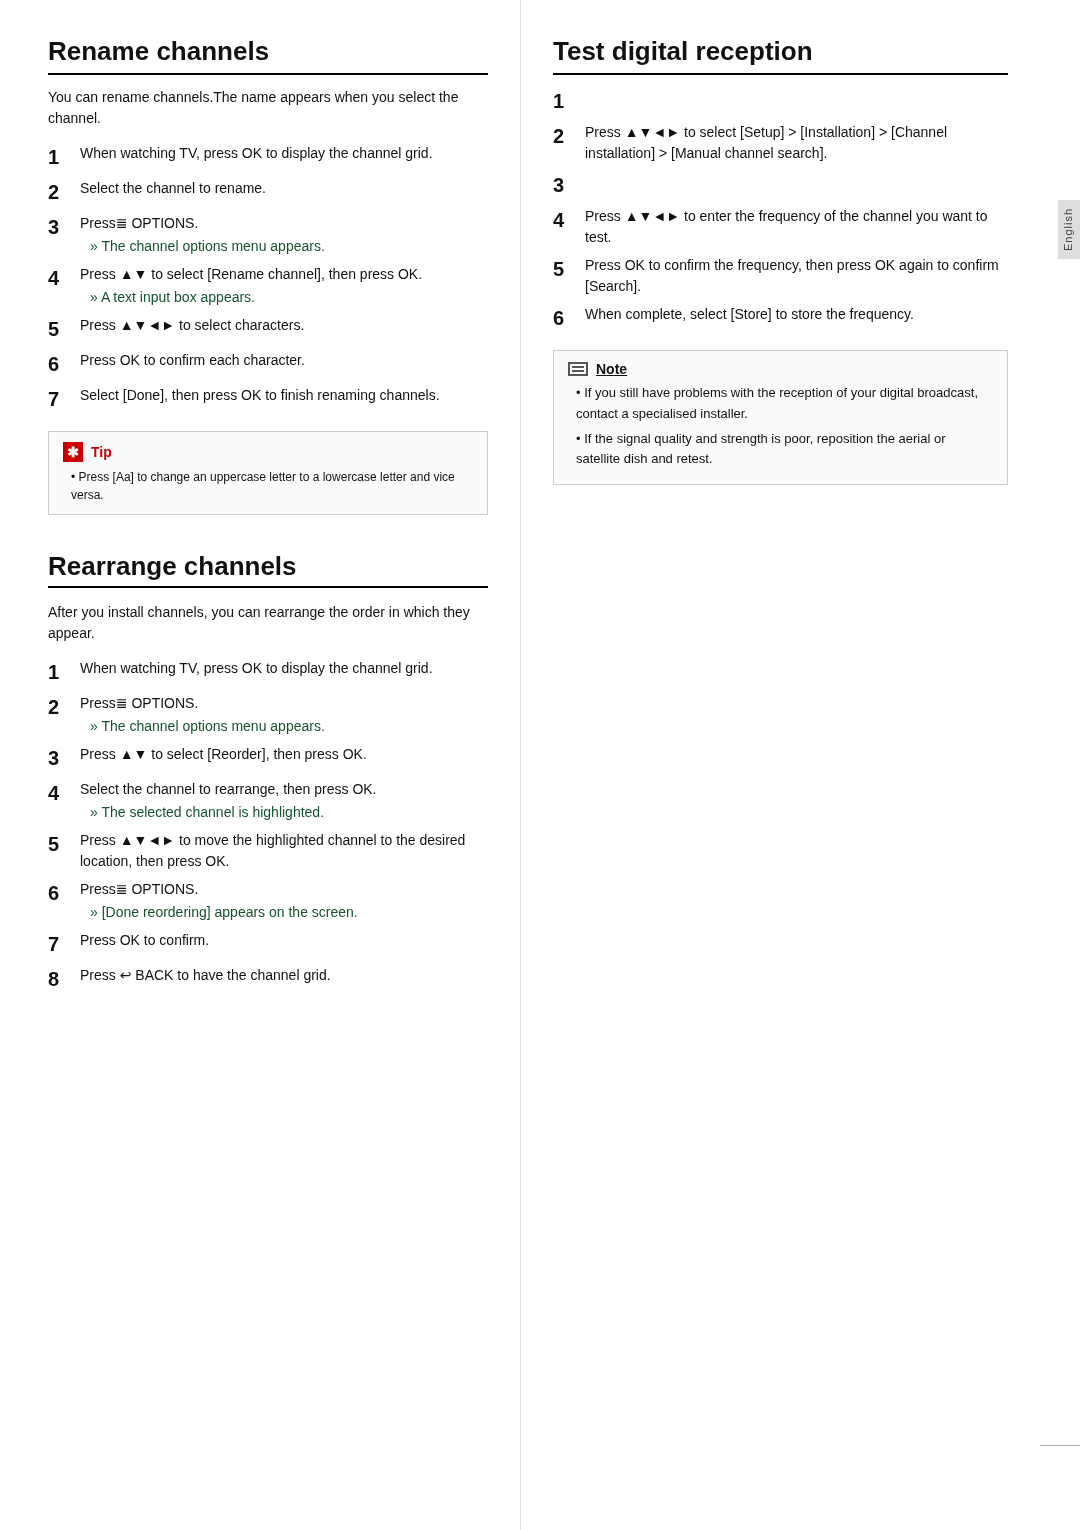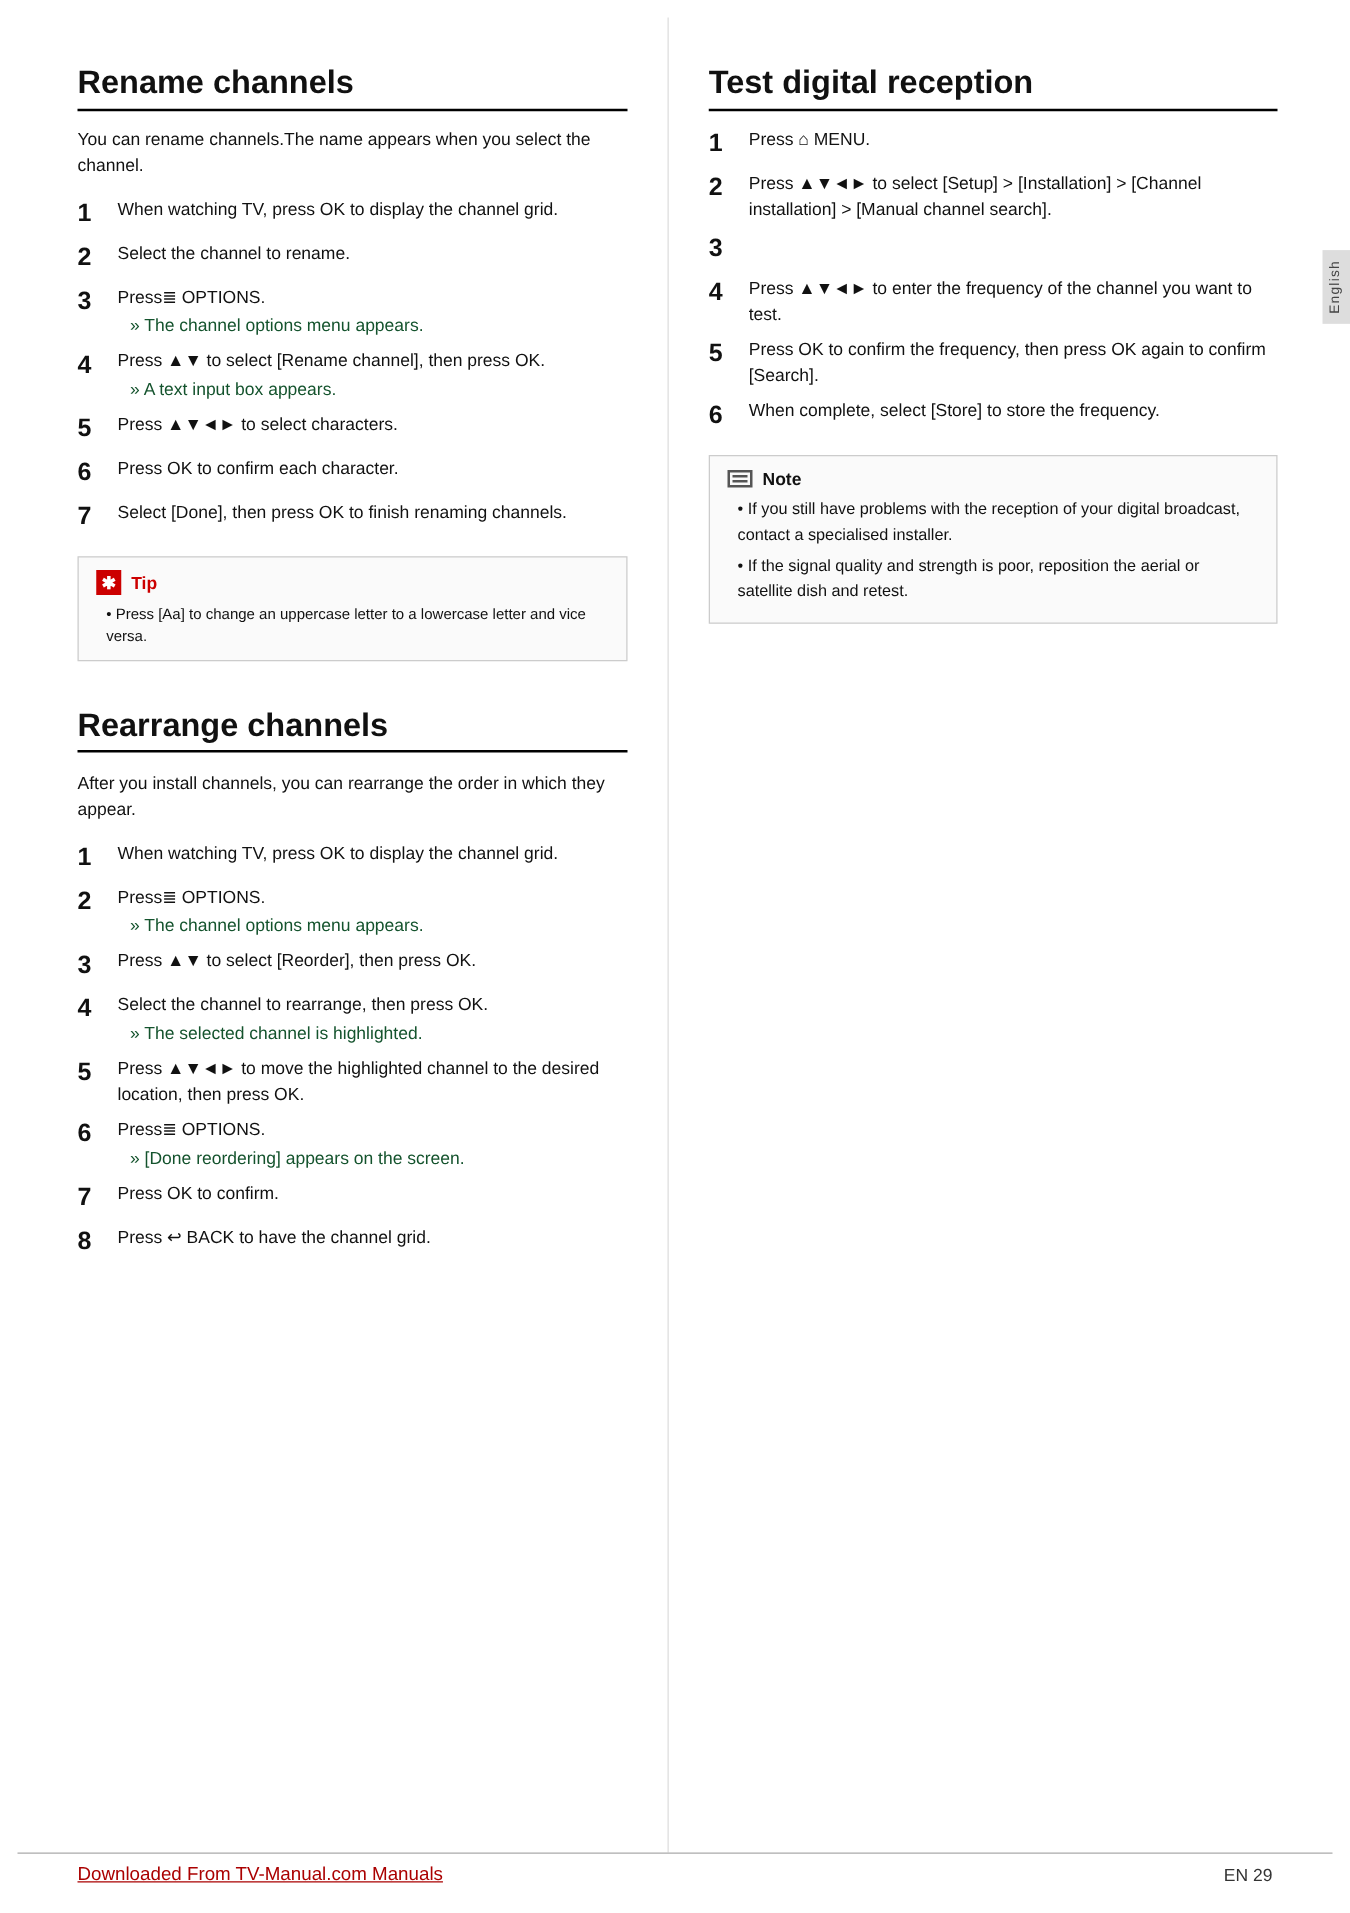--- a/index.html
+++ b/index.html
@@ -7,24 +7,24 @@
       width: 1080px;
       min-height: 1530px;
       background: #fff;
       font-family: Arial, Helvetica, sans-serif;
       font-size: 15px;
       color: #111;
       position: relative;
     }
     .page-wrapper {
       display: flex;
-      flex-direction: column;
+      flex-direction: row;
       width: 1080px;
       min-height: 1530px;
-      padding: 14px;
+      padding: 0;
     }
     .main-content {
       display: flex;
       flex: 1;
       flex-direction: row;
     }
     .left-column {
       width: 520px;
       padding: 36px 32px 20px 48px;
       display: flex;
@@ -124,20 +124,21 @@
       padding: 10px 14px;
       margin-top: 10px;
       background: #fafafa;
     }
     .note-header {
       display: flex;
       align-items: center;
       font-size: 14px;
       font-weight: bold;
       margin-bottom: 6px;
+      text-decoration: underline;
     }
     .note-icon {
       display: inline-block;
       width: 20px;
       height: 14px;
       border: 2px solid #555;
       margin-right: 8px;
       position: relative;
     }
     .note-icon::before,
@@ -352,23 +353,20 @@
 
     <div class="right-column">
 
       <div>
         <div class="section-title">Test digital reception</div>
 
         <ol class="steps-list">
 
           <li class="step-item">
             <span class="step-number bold">1</span>
-            <div class="step-content">
-              <span>Press ⌂ MENU.</span>
-            </div>
           </li>
 
           <li class="step-item">
             <span class="step-number bold">2</span>
             <div class="step-content">
               <span>Press ▲▼◄► to select [Setup] &gt; [Installation] &gt; [Channel installation] &gt; [Manual channel search].</span>
             </div>
           </li>
 
           <li class="step-item">

